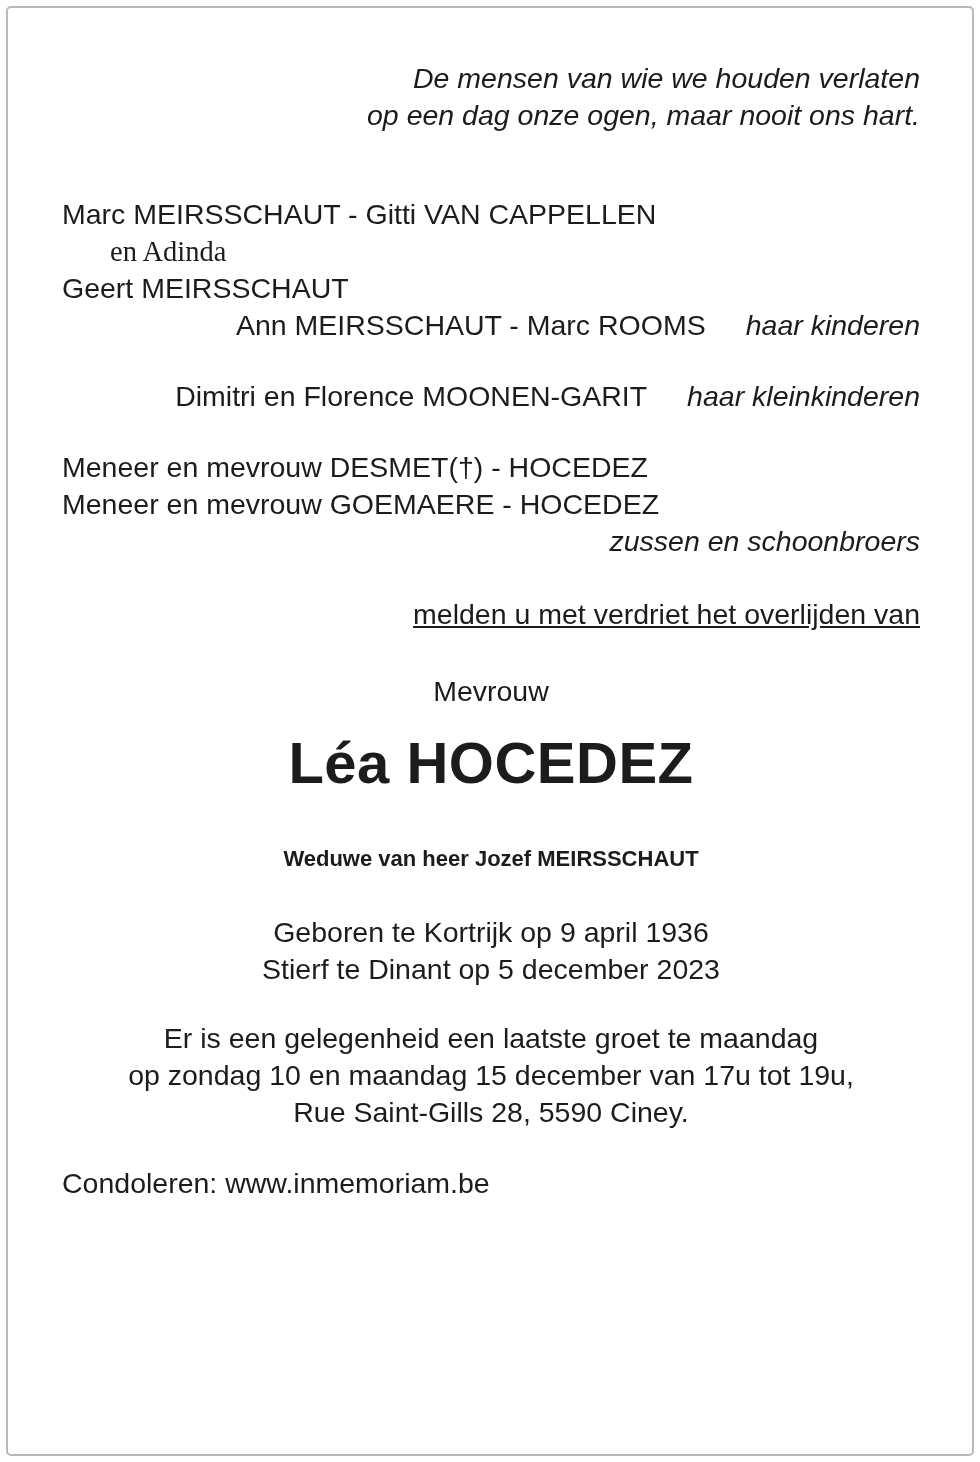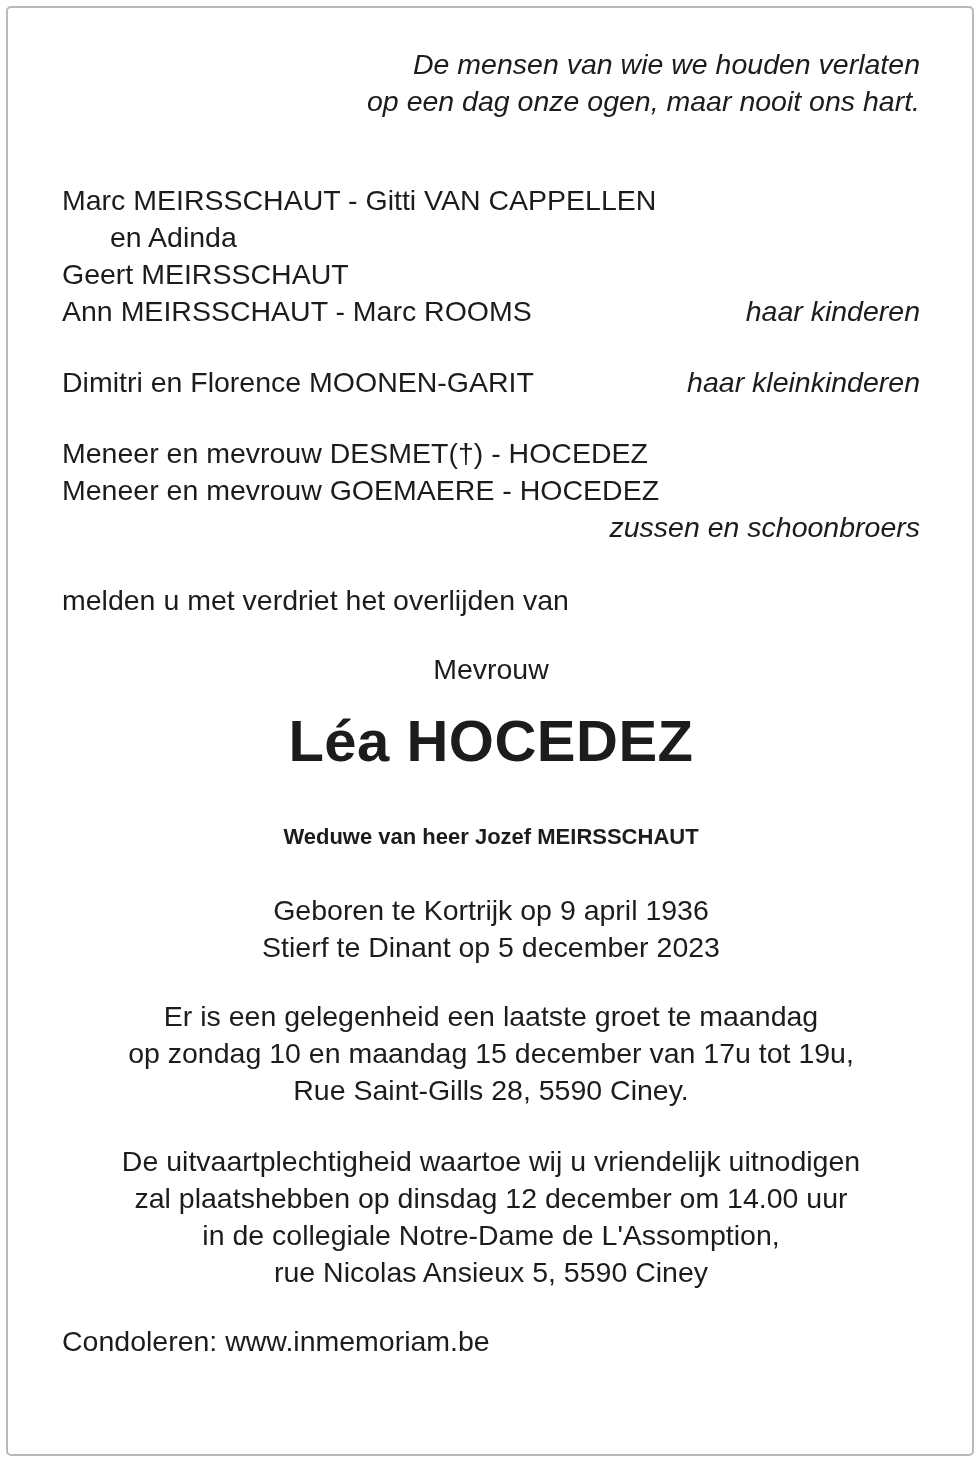--- a/index.html
+++ b/index.html
@@ -13,40 +13,41 @@
     overflow: hidden;
   }
   .frame {
     position: absolute;
     inset: 6px;
     border: 2px solid #b9b9b9;
     border-radius: 5px;
     pointer-events: none;
   }
   .content {
-    padding: 46px 60px 0 62px;
+    padding: 60px 60px 0 62px;
     font-size: 28.5px;
     line-height: 37px;
   }
   .quote {
     text-align: right;
     font-style: italic;
     margin-bottom: 62px;
   }
   .row {
     display: flex;
-    justify-content: space-between;
+    justify-content: flex-end;
     align-items: baseline;
+    gap: 40px;
   }
   .rel-label { font-style: italic; white-space: nowrap; }
-  .indent { padding-left: 48px; }
+  .indent { padding-left: 48px; font-family: Liberation Serif, serif; }
   .sec { margin-bottom: 34px; }
   .sec-lg { margin-bottom: 36px; }
   .label-right { text-align: right; font-style: italic; }
-  .announcement { text-align: left; margin-bottom: 32px; }
+  .announcement { text-align: right; margin-bottom: 40px; text-decoration: underline; }
   .honorific { text-align: center; margin-bottom: 18px; margin-top: 32px; }
   .deceased-name {
     text-align: center;
     font-size: 58px;
     line-height: 70px;
     font-weight: 700;
     margin-bottom: 40px;
     letter-spacing: 0.5px;
   }
   .widow {
@@ -107,25 +108,19 @@
     <div>Geboren te Kortrijk op 9 april 1936</div>
     <div>Stierf te Dinant op 5 december 2023</div>
   </div>
 
   <div class="visitation">
     <div>Er is een gelegenheid een laatste groet te maandag</div>
     <div>op zondag 10 en maandag 15 december van 17u tot 19u,</div>
     <div>Rue Saint-Gills 28, 5590 Ciney.</div>
   </div>
 
-  <div class="funeral">
-    <div>De uitvaartplechtigheid waartoe wij u vriendelijk uitnodigen</div>
-    <div>zal plaatshebben op dinsdag 12 december om 14.00 uur</div>
-    <div>in de collegiale Notre-Dame de L'Assomption,</div>
-    <div>rue Nicolas Ansieux 5, 5590 Ciney</div>
-  </div>
 
   <div class="condolences">
     <span>Condoleren:</span>
     <span>www.inmemoriam.be</span>
   </div>
 
 </div>
 
 </body></html>

